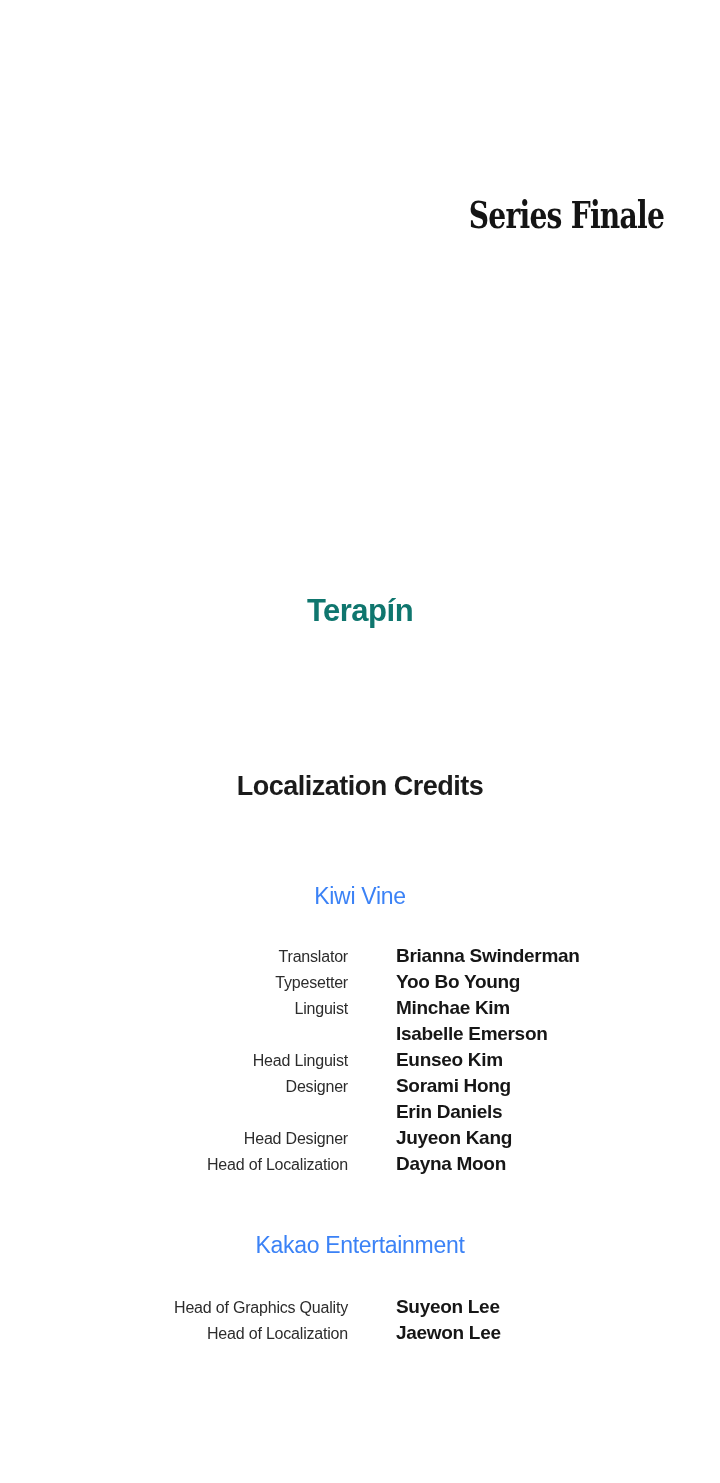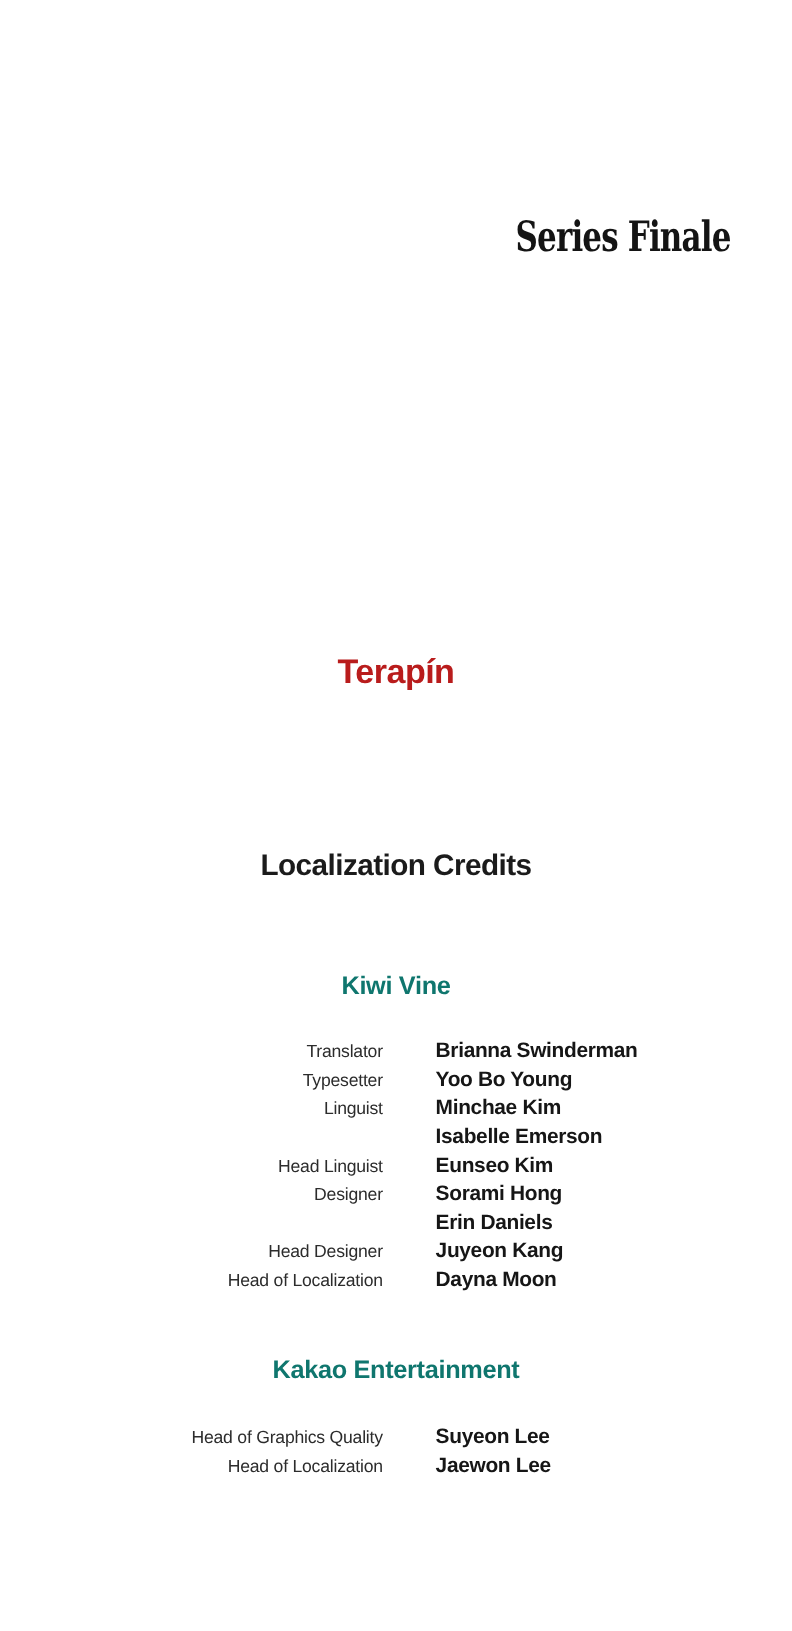--- a/index.html
+++ b/index.html
@@ -36,21 +36,21 @@
   
   .logo {
     position: absolute;
     top: 592px;
     left: 0;
     width: 100%;
     text-align: center;
     font-weight: 700;
     font-size: 31px;
     line-height: 1.2;
-    color: #b91c1c;
+    color: #0f766e;
     letter-spacing: -0.5px;
   }
 
   .credits-title {
     position: absolute;
     top: 770px;
     left: 0;
     width: 100%;
     margin: 0;
     text-align: center;
@@ -60,25 +60,25 @@
     letter-spacing: -0.5px;
     color: #1b1b1b;
   }
 
   .section-heading {
     position: absolute;
     left: 0;
     width: 100%;
     margin: 0;
     text-align: center;
-    font-weight: 700;
+    font-weight: 400;
     font-size: 23px;
     line-height: 1.2;
     letter-spacing: -0.3px;
-    color: #0f766e;
+    color: #3b82f6;
   }
   .heading-kiwi { top: 883px; }
   .heading-kakao { top: 1232px; }
 
   .lines {
     position: absolute;
     left: 0;
     width: 720px;
   }
   .lines-kiwi { top: 945px; }

